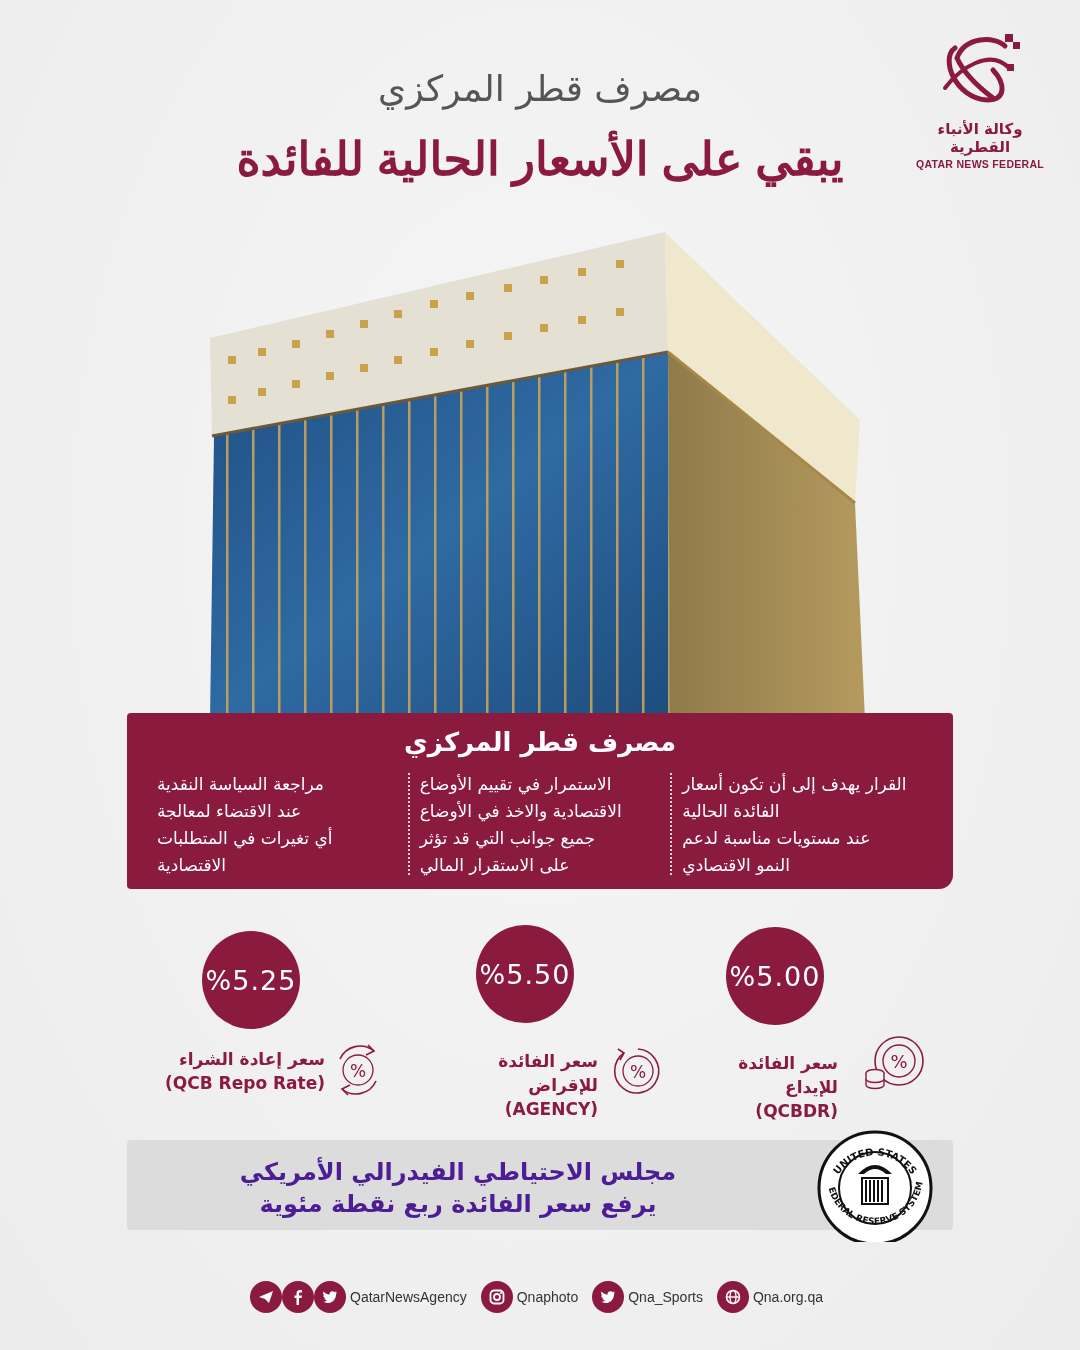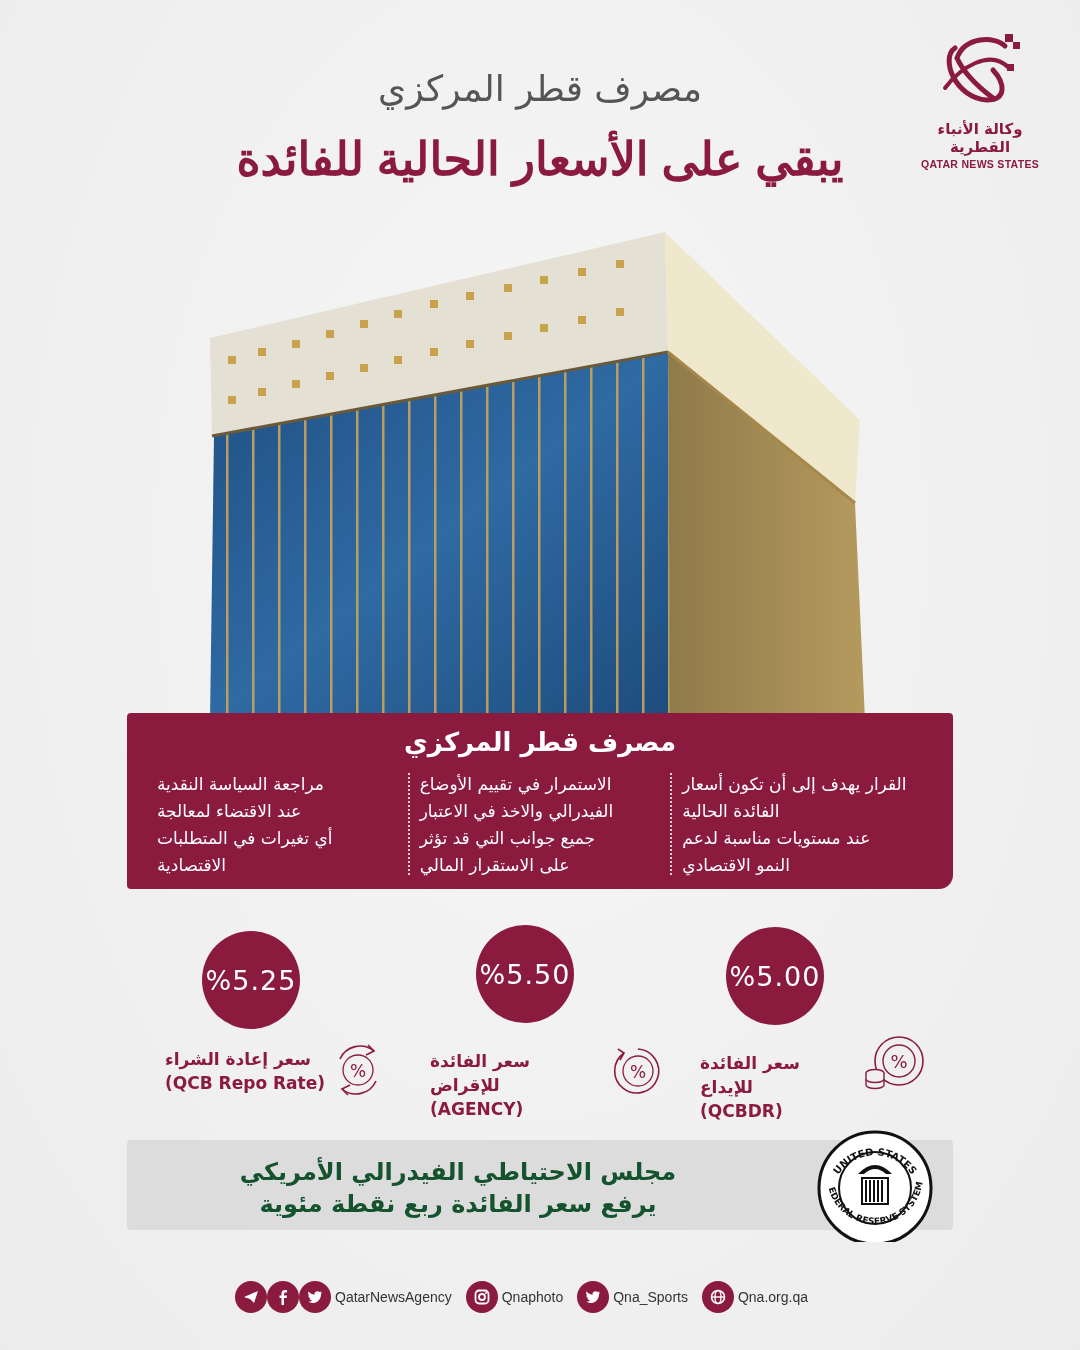--- a/index.html
+++ b/index.html
@@ -39,55 +39,55 @@
     display: flex; flex-direction: row-reverse; }
   .panel-col { flex: 1; direction: rtl; text-align: left; font-size: 17px; line-height: 27px; padding: 0 10px; }
   .panel-col .line { display: block; }
   .divider { width: 0; border-left: 2px dotted rgba(255,255,255,0.8); margin: 2px 0 8px; }
 
   
   .rate { position: absolute; width: 260px; height: 180px; }
   .rate .circle { position: absolute; width: 98px; height: 98px; border-radius: 50%;
     background: #8b1a3f; color: #fff; font-family: "DejaVu Sans", sans-serif;
     font-size: 27px; display: flex; align-items: center; justify-content: center; letter-spacing: 1px; }
-  .rate .label { position: absolute; direction: rtl; text-align: left; color: #8b1a3f;
+  .rate .label { position: absolute; direction: rtl; text-align: right; color: #8b1a3f;
     font-weight: bold; font-size: 17px; line-height: 24px; }
   .rate .label .l2 { font-family: "DejaVu Sans", sans-serif; }
   .rate .icon { position: absolute; }
 
   
   .fed { position: absolute; left: 127px; top: 1140px; width: 826px; height: 90px;
     background: #dcdcdc; border-radius: 4px; }
   .fed-text { position: absolute; right: 260px; top: 16px; direction: rtl; text-align: center;
-    color: #14532d; font-weight: bold; font-size: 24px; line-height: 32px; width: 470px; }
+    color: #4c1d95; font-weight: bold; font-size: 24px; line-height: 32px; width: 470px; }
   .fed-seal { position: absolute; left: 810px; top: 1130px; width: 130px; height: 112px; }
 
   
-  .footer { position: absolute; left: 235px; top: 1280px; height: 34px; display: flex;
+  .footer { position: absolute; left: 250px; top: 1280px; height: 34px; display: flex;
     align-items: center; }
   .soc { width: 32px; height: 32px; border-radius: 50%; background: #8b1a3f;
     display: inline-flex; align-items: center; justify-content: center; }
   .handle { font-family: "Liberation Sans", sans-serif; font-size: 14px; color: #333; margin: 0 14px 0 4px; }
 </style>
 </head>
 <body>
 
 <div class="page">
 
   <div class="logo">
     <svg width="90" height="80" viewBox="0 0 90 80">
       <path d="M20 20 C 5 30, 20 70, 52 72 C 72 72, 70 55, 58 42" fill="none" stroke="#8b1a3f" stroke-width="5" stroke-linecap="round"></path>
       <path d="M70 18 C 60 8, 30 8, 22 30 C 30 48, 50 64, 58 70" fill="none" stroke="#8b1a3f" stroke-width="5" stroke-linecap="round"></path>
       <path d="M10 60 C 25 40, 55 20, 74 40" fill="none" stroke="#8b1a3f" stroke-width="4" stroke-linecap="round"></path>
       <rect x="70" y="6" width="8" height="8" fill="#8b1a3f"></rect>
       <rect x="78" y="14" width="7" height="7" fill="#8b1a3f"></rect>
       <rect x="72" y="36" width="7" height="7" fill="#8b1a3f"></rect>
     </svg>
     <div class="logo-ar">وكالة الأنباء القطرية</div>
-    <div class="logo-en">QATAR NEWS STATES</div>
+    <div class="logo-en">QATAR NEWS FEDERAL</div>
   </div>
 
   <div class="subtitle">مصرف قطر المركزي</div>
   <div class="title">يبقي على الأسعار الحالية للفائدة</div>
 
   <div class="building">
     <svg width="680" height="500" viewBox="0 0 680 500">
       <defs>
         <linearGradient id="glass" x1="0" y1="0" x2="1" y2="1">
           <stop offset="0" stop-color="#1f4f82"></stop>
@@ -149,21 +149,21 @@
     <div class="panel-cols">
       <div class="panel-col">
         <span class="line">القرار يهدف إلى أن تكون أسعار</span>
         <span class="line">الفائدة الحالية</span>
         <span class="line">عند مستويات مناسبة لدعم</span>
         <span class="line">النمو الاقتصادي</span>
       </div>
       <div class="divider"></div>
       <div class="panel-col">
         <span class="line">الاستمرار في تقييم الأوضاع</span>
-        <span class="line">الفيدرالي والاخذ في الاعتبار</span>
+        <span class="line">الاقتصادية والاخذ في الأوضاع</span>
         <span class="line">جميع جوانب التي قد تؤثر</span>
         <span class="line">على الاستقرار المالي</span>
       </div>
       <div class="divider"></div>
       <div class="panel-col">
         <span class="line">مراجعة السياسة النقدية</span>
         <span class="line">عند الاقتضاء لمعالجة</span>
         <span class="line">أي تغيرات في المتطلبات</span>
         <span class="line">الاقتصادية</span>
       </div>

